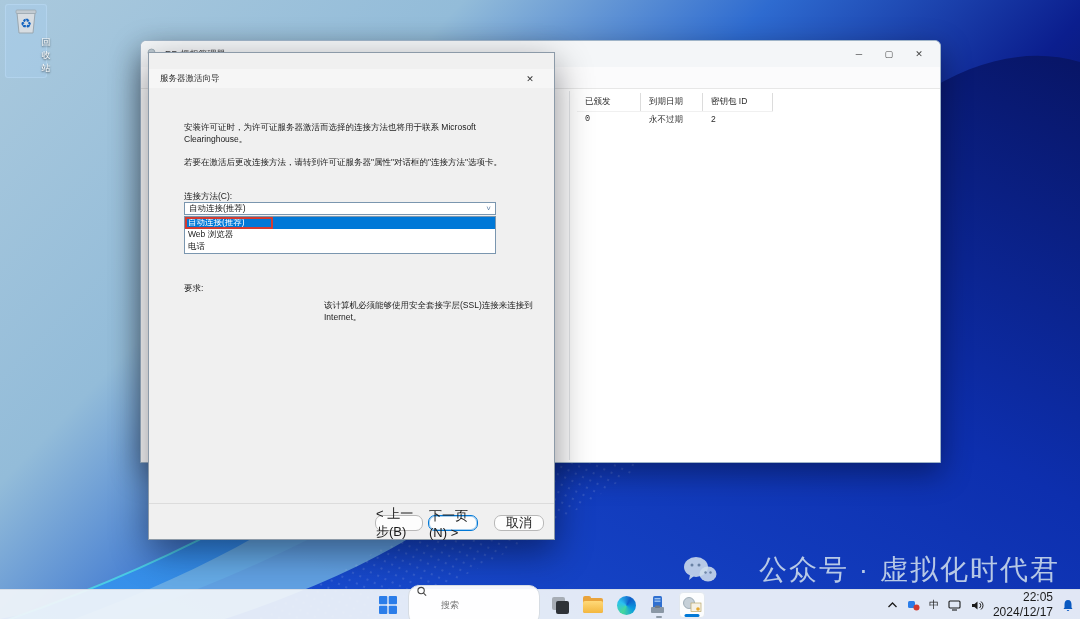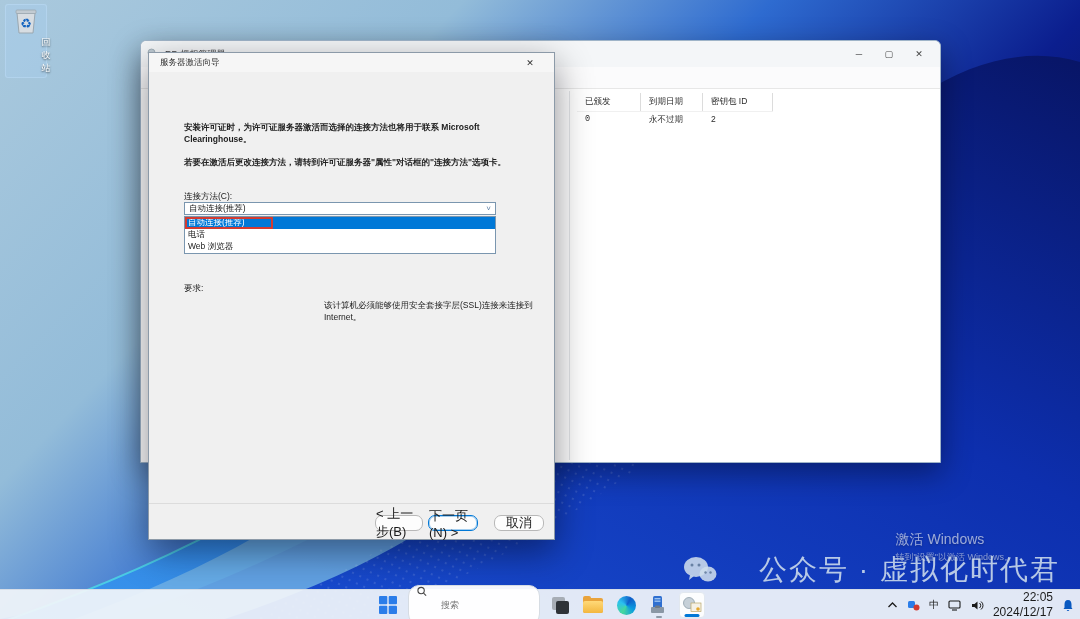--- a/index.html
+++ b/index.html
@@ -29,31 +29,31 @@
   .tree-divider { position:absolute; left:428px; top:2px; bottom:2px; width:1px; background:#e4e6e8; }
   .list-header { position:absolute; left:436px; top:4px; display:flex; border-bottom:1px solid #f0f0f0; }
   .list-header .cell { font-size:8.5px; color:#2b2b2b; padding:3px 0 3px 8px; border-right:1px solid #dcdcdc; }
   .list-row { position:absolute; left:436px; top:22px; display:flex; }
   .list-row .cell { font-size:8.5px; color:#2b2b2b; padding:3px 0 3px 8px; }
   .c1 { width:64px;font-family:Liberation Mono, monospace; } .c2 { width:62px; } .c3 { width:70px; }
 
   
   .dlg { position:absolute; left:148px; top:52px; width:407px; height:488px;
     background:#f0f0f0; border:1px solid #8c9aa8; box-shadow:0 12px 34px rgba(0,0,10,.45); z-index:5; }
-  .dlg-titlebar { position:absolute; left:0; top:0; right:0; height:19px; background:#f6f6f6;
+  .dlg-titlebar { position:absolute; left:0; top:16px; right:0; height:19px; background:#f6f6f6;
     display:flex; align-items:center; padding:0 16px 0 11px; }
   .dlg-title { font-size:8.5px; color:#2b2b2b; }
   .dlg-close { margin-left:auto; width:16px; height:14px; display:flex; align-items:center;
     justify-content:center; font-size:9px; color:#333; }
   .dlg-header { position:absolute; left:0; top:19px; right:0; height:30px; background:#fff;
     border-bottom:1px solid #dadada; }
   .dlg-h1 { position:absolute; left:16px; top:3px; font-size:9px; font-weight:bold; color:#1a1a1a; }
   .dlg-h2 { position:absolute; left:27px; top:15px; font-size:8.5px; color:#333; }
   .dlg-hicon { position:absolute; right:8px; top:3px; }
-  .dlg p.body-p { position:absolute; left:35px; width:336px; font-size:8.5px; color:#222; line-height:1.45;font-weight:bold; }
+  .dlg p.body-p { position:absolute; left:35px; width:336px; font-size:8.5px; color:#222; line-height:1.45; }
   .dlg .combo-label { position:absolute; left:35px; top:138px; font-size:8.5px; color:#222; }
   .combo { position:absolute; left:35px; top:149px; width:312px; height:13px; background:#fff;
     border:1px solid #7a96af; display:flex; align-items:center; padding:0 4px; }
   .combo .val { font-size:8.5px; color:#222; }
   .combo .chev { margin-left:auto; font-size:8px; color:#5b7fa6; line-height:1; }
   .droplist { position:absolute; left:35px; top:163px; width:312px; background:#fff;
     border:1px solid #7a96af; z-index:6; }
   .droplist .opt { height:12px; display:flex; align-items:center; padding:0 3px;
     font-size:8.5px; color:#222; position:relative; }
   .droplist .opt.sel { background:#0078d7; color:#fff; }
@@ -197,38 +197,34 @@
     <div class="combo-label">连接方法(C):</div>
     <div class="combo">
       <span class="val">自动连接(推荐)</span>
       <span class="chev">˅</span>
     </div>
     <div class="droplist">
       <div class="opt sel">
         <span>自动连接(推荐)</span>
         <span class="red-annot"></span>
       </div>
+      <div class="opt">Web 浏览器</div>
       <div class="opt">电话</div>
-      <div class="opt">Web 浏览器</div>
     </div>
 
     <div class="req-label">要求:</div>
     <div class="req-text">该计算机必须能够使用安全套接字层(SSL)连接来连接到 Internet。</div>
 
     <div class="dlg-footer">
       <div class="btn back">&lt; 上一步(B)</div>
       <div class="btn next">下一页(N) &gt;</div>
       <div class="btn cancel">取消</div>
     </div>
   </div>
 
-  <div class="activate-wm">
-    <div class="l1">激活 Windows</div>
-    <div class="l2">转到"设置"以激活 Windows。</div>
-  </div>
 
   <div class="brand-wm">
     <svg width="34" height="30" viewBox="0 0 34 30">
       <ellipse cx="13" cy="12" rx="12" ry="10" fill="rgba(206,221,236,.88)"></ellipse>
       <circle cx="9" cy="10" r="1.5" fill="rgba(40,70,110,.55)"></circle>
       <circle cx="16" cy="10" r="1.5" fill="rgba(40,70,110,.55)"></circle>
       <path d="M7 20 L6 25 L11 21 Z" fill="rgba(206,221,236,.88)"></path>
       <ellipse cx="25" cy="19" rx="8.5" ry="7.5" fill="rgba(206,221,236,.88)"></ellipse>
       <circle cx="22.5" cy="17.5" r="1.2" fill="rgba(40,70,110,.55)"></circle>
       <circle cx="27.5" cy="17.5" r="1.2" fill="rgba(40,70,110,.55)"></circle>

